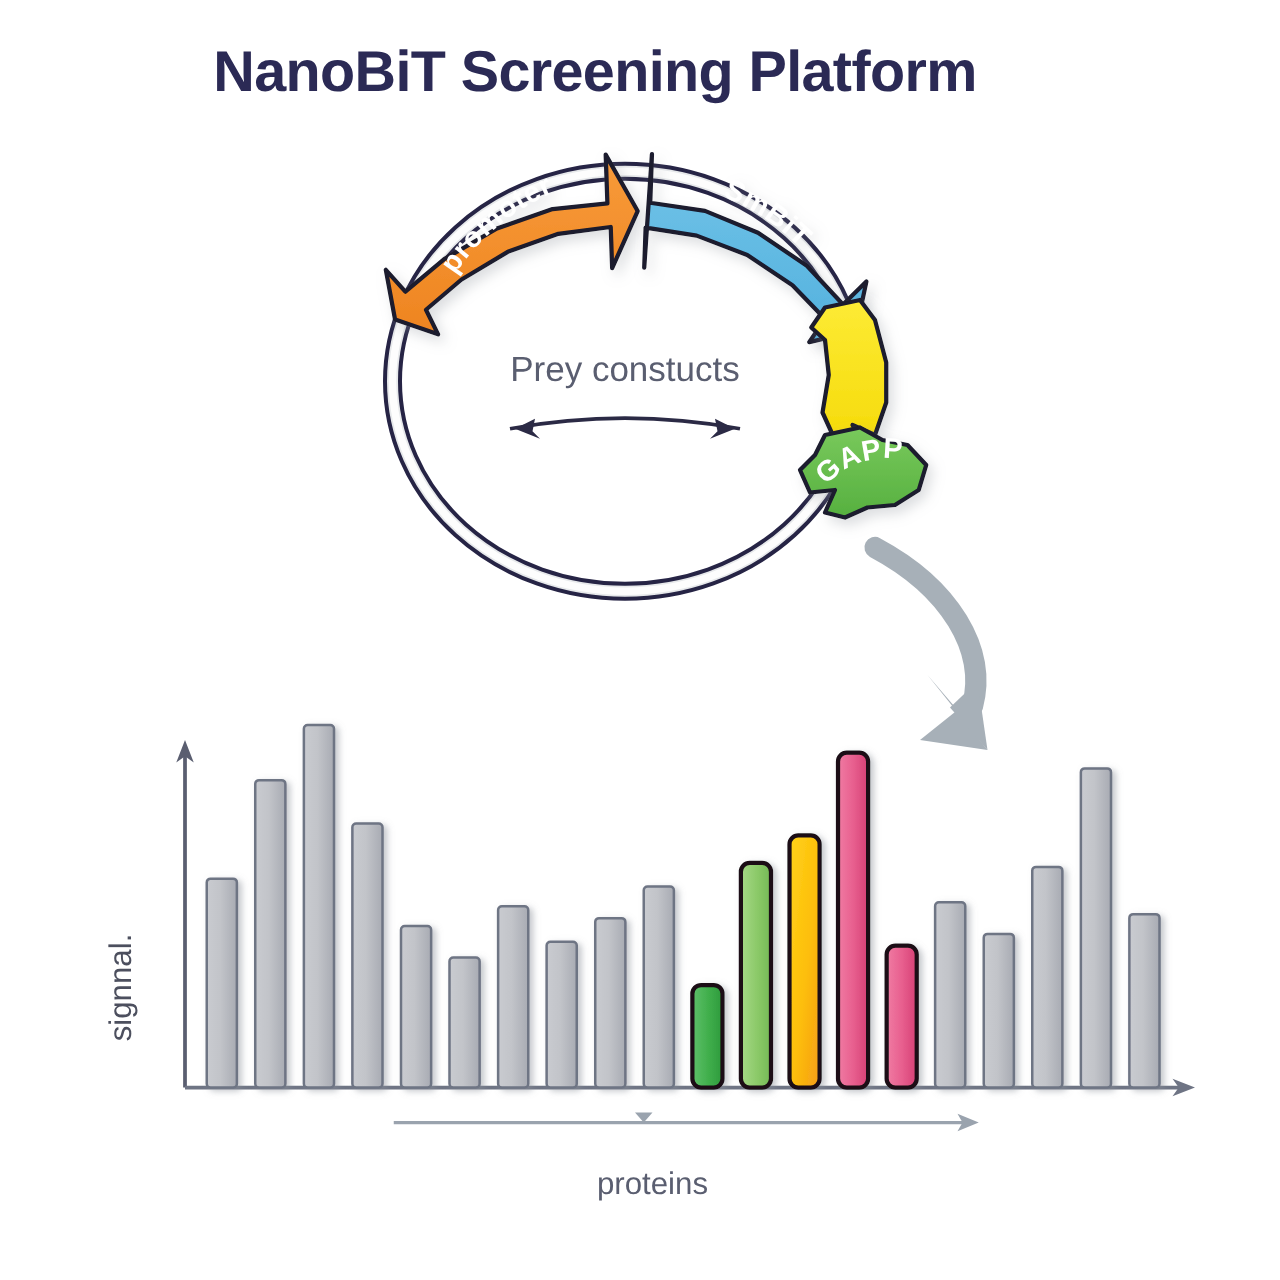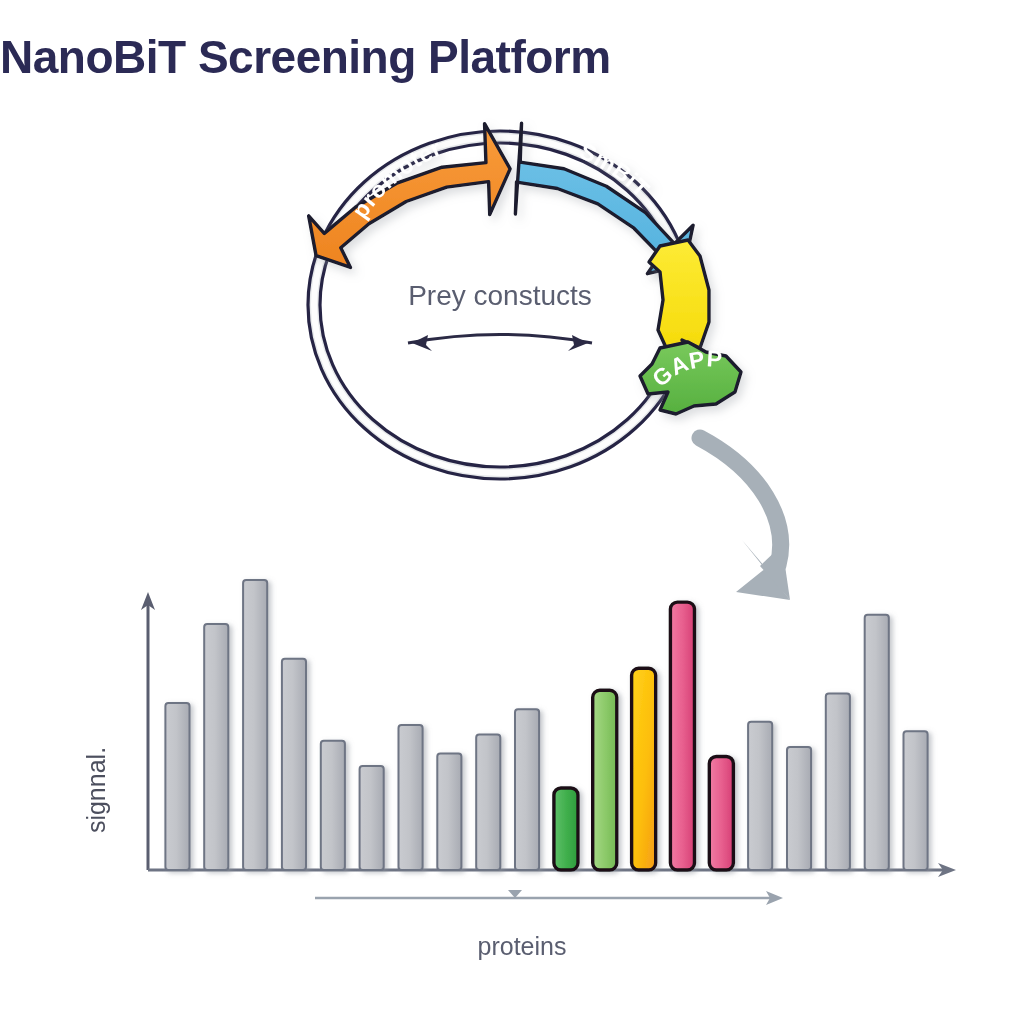--- a/index.html
+++ b/index.html
@@ -6,20 +6,21 @@
   body{
     width:1024px;height:1024px;
     background:#ffffff;
     font-family:"Liberation Sans", sans-serif;
     overflow:hidden;
     position:relative;
   }
   #stage{position:absolute;inset:0;width:1024px;height:1024px;}
   #title{
     position:absolute;left:0;top:30px;width:952px;
+    text-align:center;
     font-size:46px;font-weight:bold;
     color:#2B2A55;
     letter-spacing:-0.5px;
   }
   svg.layer{position:absolute;left:0;top:0;width:1024px;height:1024px;}
   .seglabel{
     fill:#ffffff;font-weight:bold;font-size:23px;
     font-family:"Liberation Sans",sans-serif;
     letter-spacing:0.5px;
   }

